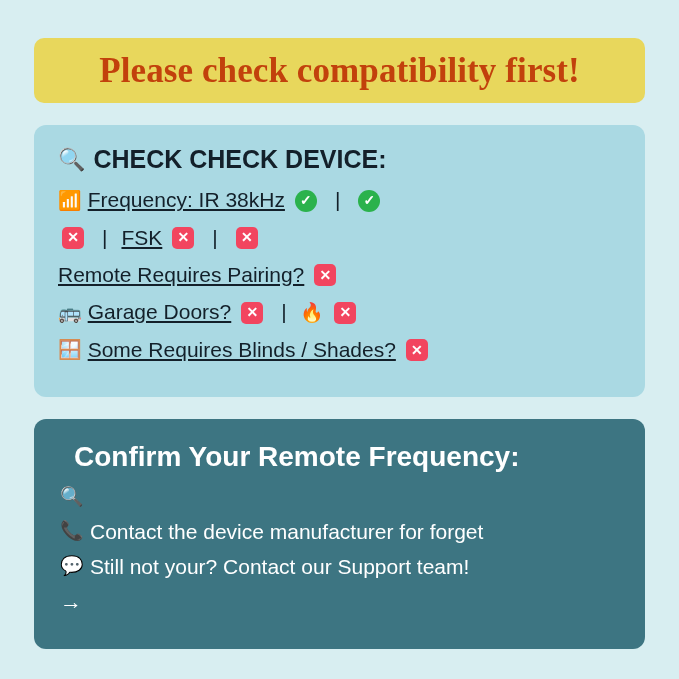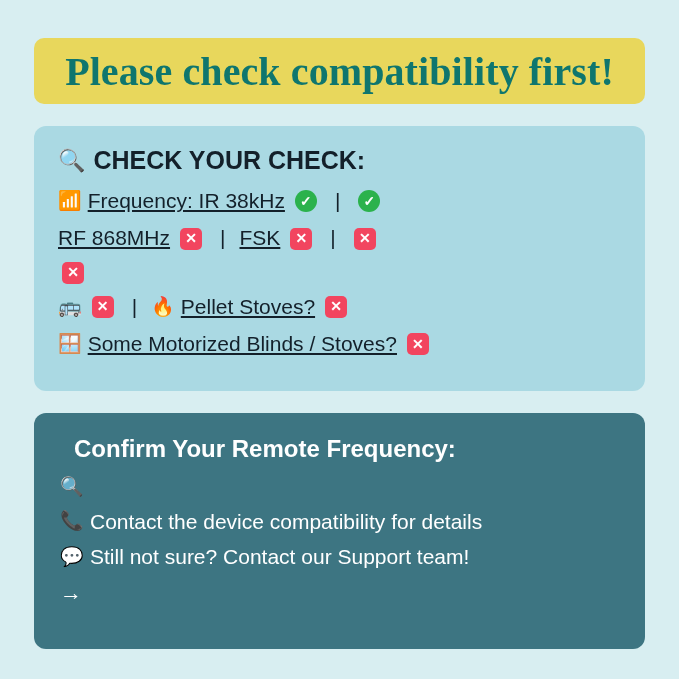--- a/index.html
+++ b/index.html
@@ -28,22 +28,22 @@
     border-radius: 10px;
     height: 66px;
     display: flex;
     align-items: center;
     justify-content: center;
     margin-bottom: 22px;
   }
   .banner-text {
     font-family: "Liberation Serif", serif;
     font-weight: bold;
-    font-size: 40px;
-    color: #0f766e;
+    font-size: 35px;
+    color: #c2410c;
     letter-spacing: 0.1px;
   }
 
   
   .device-card {
     background: #aad9e3;
     border-radius: 12px;
     padding: 20px 24px 24px 24px;
     margin-bottom: 22px;
   }
@@ -105,21 +105,21 @@
   }
 
   
   .confirm-card {
     background: #3d7582;
     border-radius: 12px;
     padding: 22px 26px 24px 26px;
     flex: 1;
   }
   .confirm-title {
-    font-size: 24px;
+    font-size: 28px;
     font-weight: bold;
     color: #ffffff;
     margin: 0 0 12px 14px;
   }
   .confirm-line {
     display: flex;
     align-items: center;
     font-size: 21px;
     color: #ffffff;
     margin: 8px 0;
@@ -143,77 +143,77 @@
 <div class="page">
 
   <div class="banner">
     <span class="banner-text">Please check compatibility first!</span>
   </div>
 
   <div class="device-card">
 
     <div class="device-title">
       <span class="emoji">🔍</span>
-      <span>CHECK YOUR CHECK:</span>
+      <span>CHECK CHECK DEVICE:</span>
     </div>
 
     <div class="line">
       <span class="emoji">📶</span>
       <span class="txt">Frequency:  IR 38kHz</span>
       <span class="mark ok">✓</span>
       <span class="sep">|</span>
       <span class="mark ok">✓</span>
     </div>
 
     <div class="line">
-      <span class="txt">RF 868MHz</span>
       <span class="mark no">✕</span>
       <span class="sep">|</span>
       <span class="txt">FSK</span>
       <span class="mark no">✕</span>
       <span class="sep">|</span>
       <span class="mark no">✕</span>
     </div>
 
     <div class="line">
+      <span class="txt">Remote Requires Pairing?</span>
       <span class="mark no">✕</span>
     </div>
 
     <div class="line">
       <span class="emoji">🚌</span>
+      <span class="txt">Garage Doors?</span>
       <span class="mark no">✕</span>
       <span class="sep">|</span>
       <span class="emoji">🔥</span>
-      <span class="txt">Pellet Stoves?</span>
       <span class="mark no">✕</span>
     </div>
 
     <div class="line">
       <span class="emoji">🪟</span>
-      <span class="txt">Some Motorized Blinds /  Stoves?</span>
+      <span class="txt">Some Requires Blinds /  Shades?</span>
       <span class="mark no">✕</span>
     </div>
 
   </div>
 
   <div class="confirm-card">
     <div class="confirm-title">Confirm Your Remote Frequency:</div>
 
     <div class="confirm-line">
       <span class="bullet">🔍</span>
     </div>
 
     <div class="confirm-line">
       <span class="bullet">📞</span>
-      <span>Contact the device compatibility for details</span>
+      <span>Contact the device manufacturer for forget</span>
     </div>
 
     <div class="confirm-line">
       <span class="bullet">💬</span>
-      <span>Still not sure? Contact our Support team!</span>
+      <span>Still not your? Contact our Support team!</span>
     </div>
 
     <div class="confirm-line">
       <span class="arrow">→</span>
     </div>
   </div>
 
 </div>
 
 </body></html>

